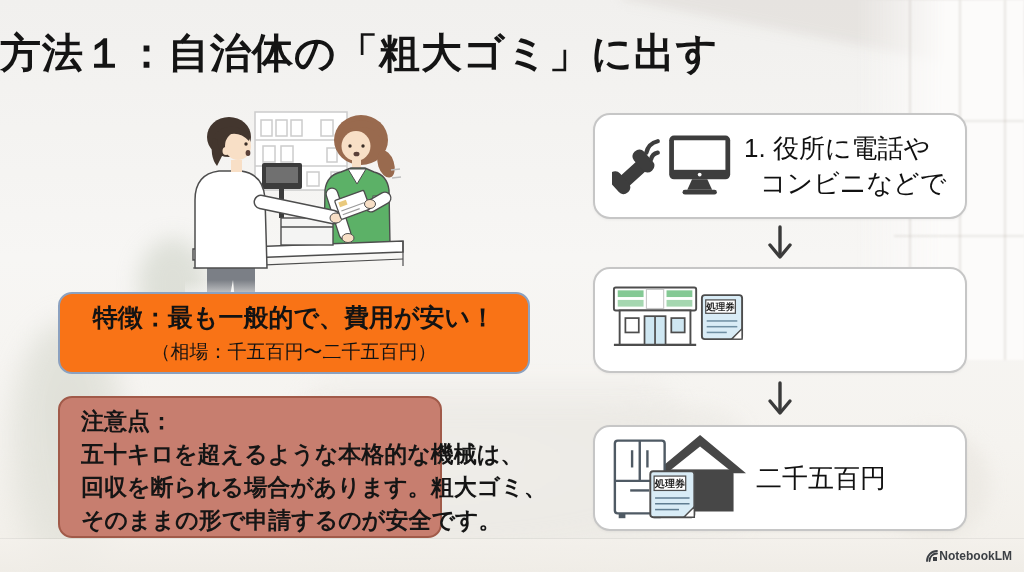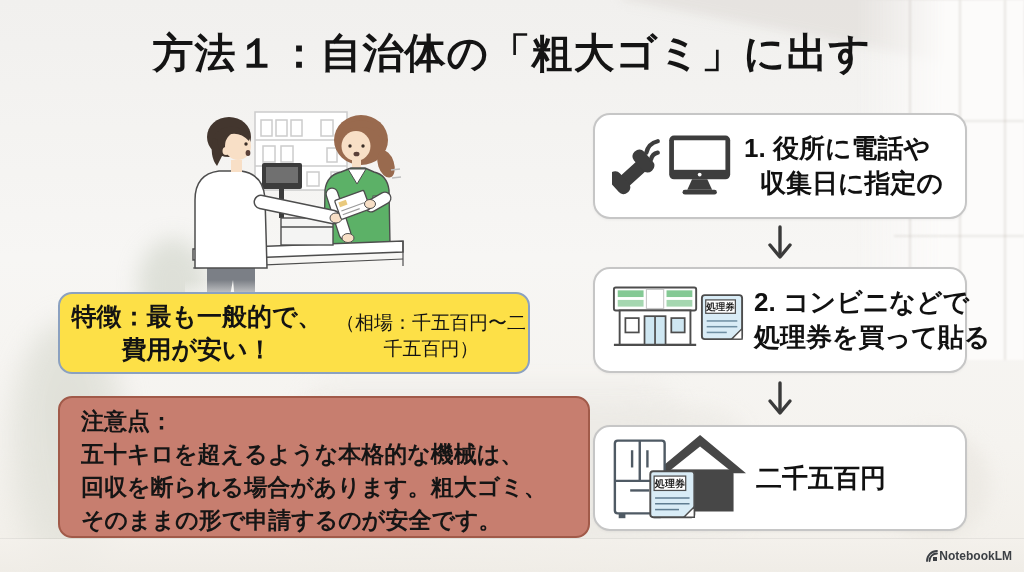--- a/index.html
+++ b/index.html
@@ -28,55 +28,55 @@
   .bg-plant-left{left:8px;top:320px;width:120px;height:250px;border-radius:50% 50% 40% 40%;
     background:radial-gradient(ellipse at 50% 35%,#ccd0c3 0%,#d9dad1 55%,rgba(217,218,209,0) 100%);
     filter:blur(13px);opacity:.55;}
   .bg-plant-mid{left:138px;top:238px;width:70px;height:90px;border-radius:50%;
     background:#b9c0b0;filter:blur(11px);opacity:.4;}
   .bg-floorline{left:0;top:538px;width:1024px;height:1px;background:rgba(0,0,0,.05);}
   .bg-floor{left:0;top:539px;width:1024px;height:33px;background:linear-gradient(180deg,#f4f1ec,#efece6);opacity:.8;}
 
   
   .title{
-    position:absolute;left:0;top:26px;width:1024px;text-align:center;
+    position:absolute;left:0;top:26px;width:1024px;
     font-size:41px;font-weight:900;letter-spacing:1px;color:#141414;
   }
 
   
   .scene{position:absolute;left:185px;top:108px;width:260px;height:195px;}
 
   
   .feature-box{
     position:absolute;left:58px;top:292px;width:472px;height:82px;box-sizing:border-box;
-    background:#fde047;border:2px solid #8ba1c0;border-radius:14px;
-    display:flex;flex-direction:row;justify-content:center;align-items:center;
+    background:#f97316;border:2px solid #8ba1c0;border-radius:14px;
+    display:flex;flex-direction:column;justify-content:center;align-items:center;
     color:#131313;text-align:center;
   }
   .feature-line1{font-size:25px;font-weight:800;}
   .feature-line2{font-size:19px;font-weight:400;margin-top:5px;}
 
   
   .caution-box{
-    position:absolute;left:58px;top:396px;width:532px;height:142px;box-sizing:border-box;
+    position:absolute;left:58px;top:396px;width:384px;height:142px;box-sizing:border-box;
     background:#c77e6f;border:2px solid #a15a49;border-radius:14px;
     padding:7px 14px 0 21px;color:#151515;
   }
   .caution-line{font-size:23px;font-weight:800;line-height:33px;white-space:nowrap;}
 
   
   .step-box{
     position:absolute;left:593px;width:374px;height:106px;box-sizing:border-box;
     background:#ffffff;border:2px solid #c6c6c6;border-radius:17px;
     display:flex;align-items:center;padding-left:17px;
     box-shadow:0 1px 3px rgba(0,0,0,.05);
   }
   .step-icons{flex:0 0 auto;display:flex;align-items:center;}
   .step-text{margin-left:10px;color:#111;}
-  .step-line{font-size:26px;font-weight:700;line-height:35px;white-space:nowrap;}
+  .step-line{font-size:26px;font-weight:400;line-height:35px;white-space:nowrap;}
   .step-line.indent{padding-left:16px;}
 
   .flow-arrow{position:absolute;left:763px;width:34px;height:40px;display:flex;justify-content:center;}
 
   
   .brand{
     position:absolute;right:12px;bottom:9px;display:flex;
     color:#3c4045;font-size:12px;font-weight:700;
   }
 </style>
@@ -221,21 +221,21 @@
           <rect x="0" y="0" width="64" height="46" rx="5" fill="#3d3d3d"></rect>
           <rect x="5" y="5" width="54" height="31" fill="#ffffff"></rect>
           <circle cx="32" cy="41" r="2" fill="#ffffff"></circle>
           <polygon points="24,46 40,46 45,57 19,57" fill="#3d3d3d"></polygon>
           <rect x="14" y="57" width="36" height="5" rx="2.5" fill="#3d3d3d"></rect>
         </g>
       </svg>
     </div>
     <div class="step-text">
       <div class="step-line">1. 役所に電話や</div>
-      <div class="step-line indent">収集日に指定の</div>
+      <div class="step-line indent">コンビニなどで</div>
     </div>
   </div>
 
   <div class="flow-arrow" style="top:224px">
     <svg width="26" height="40" viewBox="0 0 26 40">
       <line x1="13" y1="3" x2="13" y2="31" stroke="#3a3a3a" stroke-width="3.4" stroke-linecap="round"></line>
       <path d="M3 21 L13 33 L23 21" fill="none" stroke="#3a3a3a" stroke-width="3.4" stroke-linecap="round" stroke-linejoin="round"></path>
     </svg>
   </div>
 
@@ -260,24 +260,20 @@
           <rect x="0" y="0" width="42" height="46" rx="3" fill="#d9ecf6" stroke="#4d4d4d" stroke-width="2"></rect>
           <path d="M31 46 L42 46 L42 35 Z" fill="#ffffff" stroke="#4d4d4d" stroke-width="1.5"></path>
           <rect x="4" y="5" width="31" height="14" fill="#ffffff" stroke="#4d4d4d" stroke-width="1.3"></rect>
           <text x="19.5" y="16" font-size="10" text-anchor="middle" fill="#222222" font-weight="700">処理券</text>
           <line x1="5" y1="27" x2="37" y2="27" stroke="#6f8fa3" stroke-width="1.6"></line>
           <line x1="5" y1="33" x2="37" y2="33" stroke="#6f8fa3" stroke-width="1.6"></line>
           <line x1="5" y1="39" x2="26" y2="39" stroke="#6f8fa3" stroke-width="1.6"></line>
         </g>
       </svg>
     </div>
-    <div class="step-text">
-      <div class="step-line">2. コンビニなどで</div>
-      <div class="step-line">処理券を買って貼る</div>
-    </div>
   </div>
 
   <div class="flow-arrow" style="top:380px">
     <svg width="26" height="40" viewBox="0 0 26 40">
       <line x1="13" y1="3" x2="13" y2="31" stroke="#3a3a3a" stroke-width="3.4" stroke-linecap="round"></line>
       <path d="M3 21 L13 33 L23 21" fill="none" stroke="#3a3a3a" stroke-width="3.4" stroke-linecap="round" stroke-linejoin="round"></path>
     </svg>
   </div>
 
   <div class="step-box" style="top:425px">

